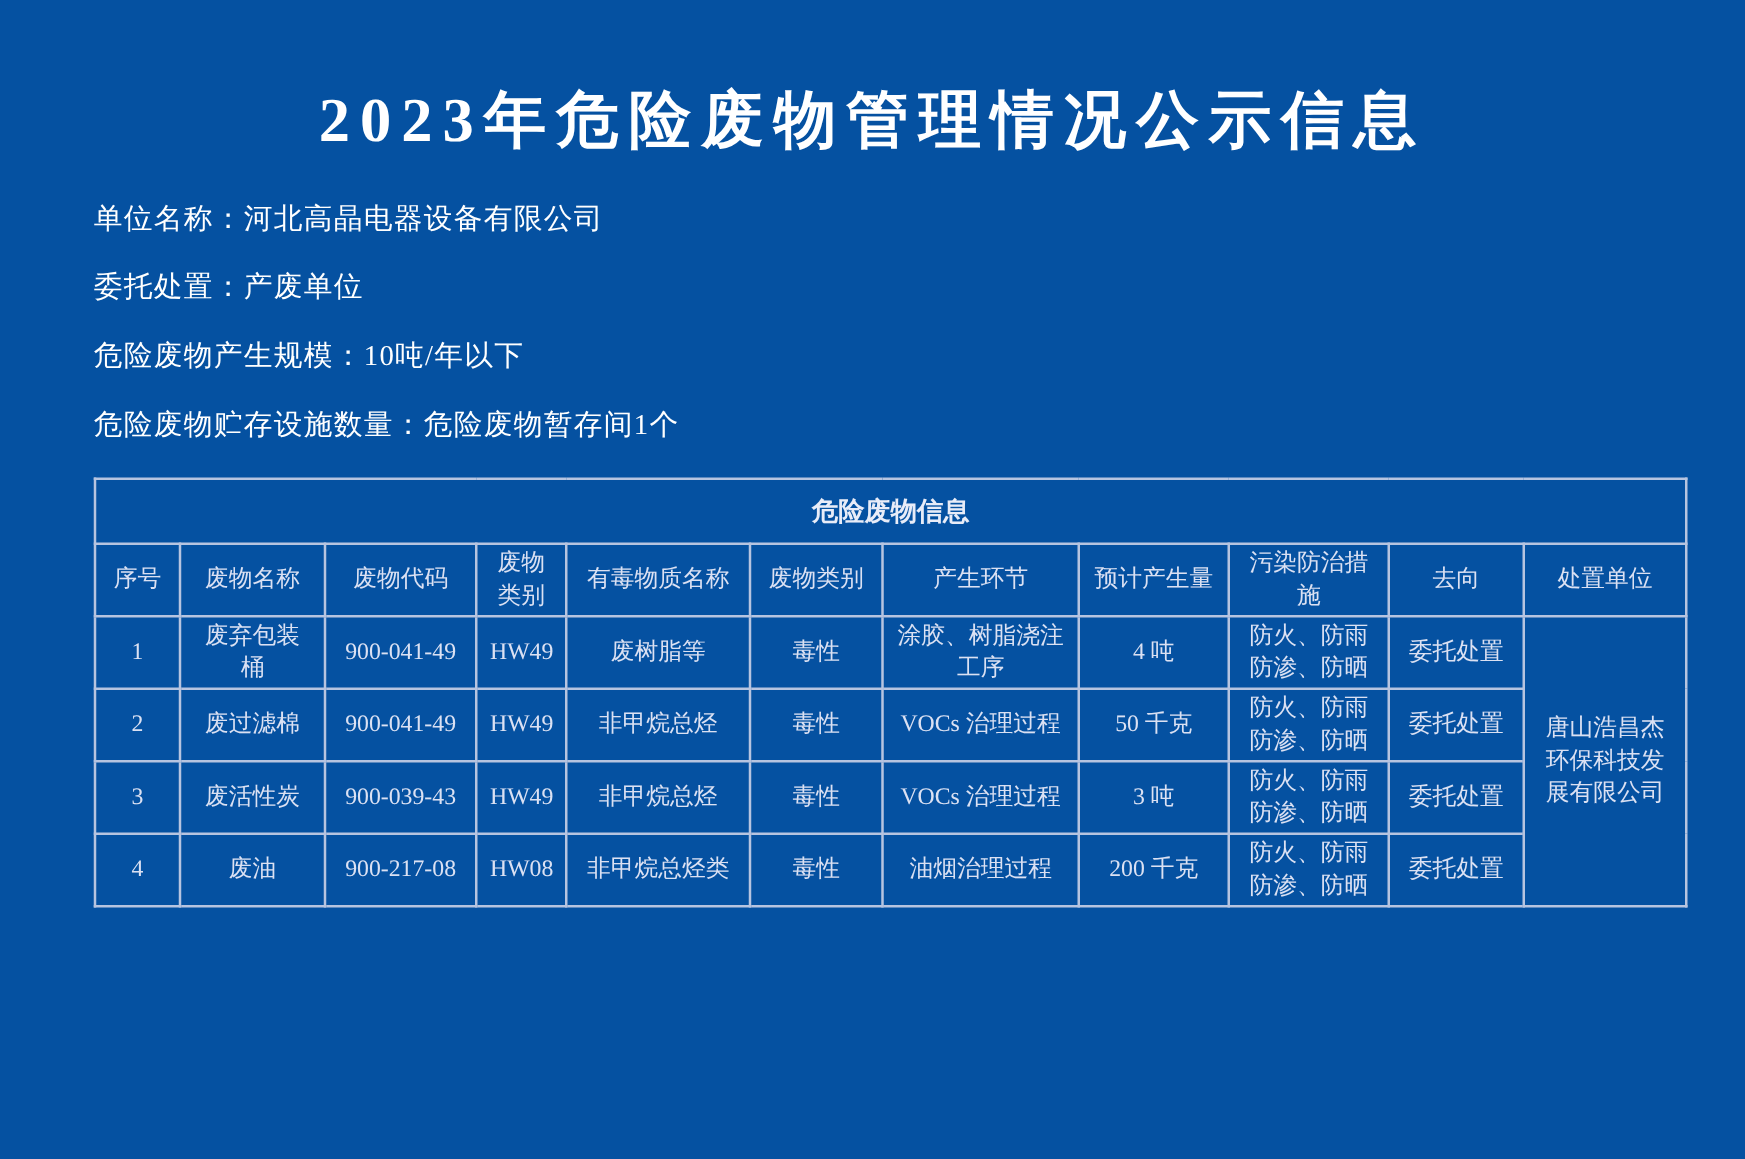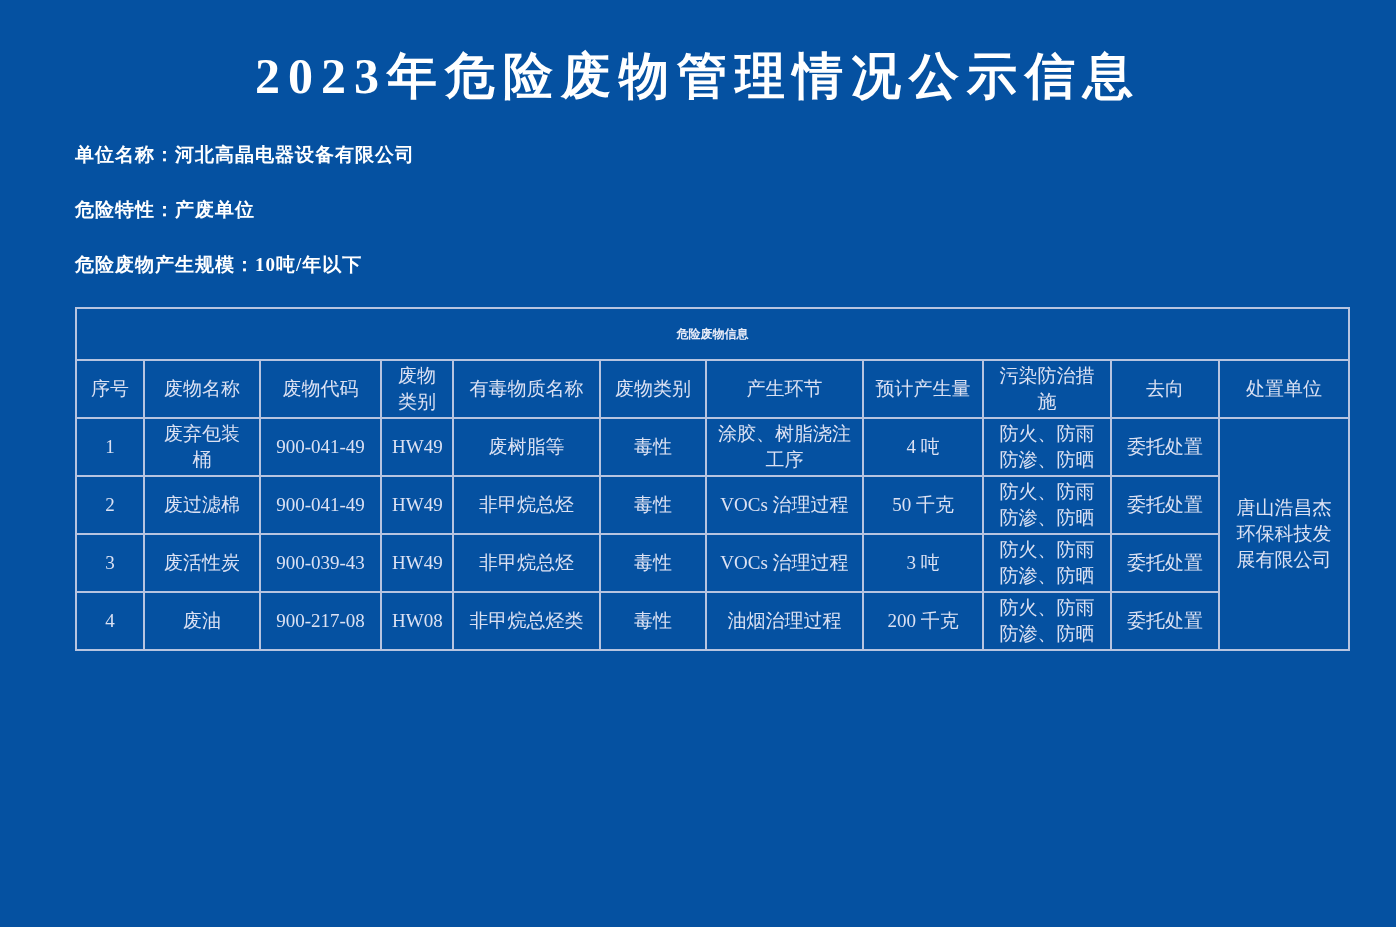--- a/index.html
+++ b/index.html
@@ -8,30 +8,30 @@
     --txt-white:#ffffff;
     --txt-table:#dbe1f3;
   }
   html,body{margin:0;padding:0;}
   body{
     width:1396px;height:927px;overflow:hidden;
     background:var(--bg);
     font-family:"Liberation Serif","DejaVu Serif",serif;
   }
   .page-title{
-    margin:0;padding-top:44px;
+    margin:0;padding-top:64px;
     text-align:center;
     font-size:50px;line-height:64px;font-weight:bold;
     letter-spacing:8px;
     color:var(--txt-white);
   }
   .info{margin:34px 0 0 75px;}
   .info-line{
     color:var(--txt-white);
-    font-size:19px;line-height:25px;font-weight:bold;
+    font-size:23px;line-height:25px;font-weight:normal;
     letter-spacing:1px;
     margin-bottom:30px;
     white-space:nowrap;
   }
   .info-line .phone{margin-left:48px;}
   table.hw{
     margin-left:75px;
     width:1273px;
     table-layout:fixed;
     border-collapse:collapse;
@@ -42,41 +42,44 @@
     font-size:19px;
     font-weight:normal;
     text-align:center;
     vertical-align:middle;
     padding:2px 10px;
     line-height:26px;
     overflow:hidden;
   }
   tr.t-title td{
     height:46px;
-    font-size:12px;
+    font-size:21px;
     font-weight:bold;
     color:#e8ecf8;
   }
   tr.t-head th{height:47px;}
   tr.t-row td{height:52px;}
 </style>
 </head>
 <body>
 
 <h1 class="page-title">2023年危险废物管理情况公示信息</h1>
 
 <div class="info">
   <div class="info-line">
     <span>单位名称：</span><span>河北高晶电器设备有限公司</span>
   </div>
   <div class="info-line">
-    <span>危险特性：</span><span>产废单位</span>
+    <span>委托处置：</span><span>产废单位</span>
   </div>
   <div class="info-line">
     <span>危险废物产生规模：</span><span>10吨/年以下</span>
+  </div>
+  <div class="info-line">
+    <span>危险废物贮存设施数量：</span><span>危险废物暂存间1个</span>
   </div>
 </div>
 
 <table class="hw">
   <colgroup>
     <col style="width:68px">
       <col style="width:116px">
       <col style="width:121px">
       <col style="width:72px">
     <col style="width:147px">

